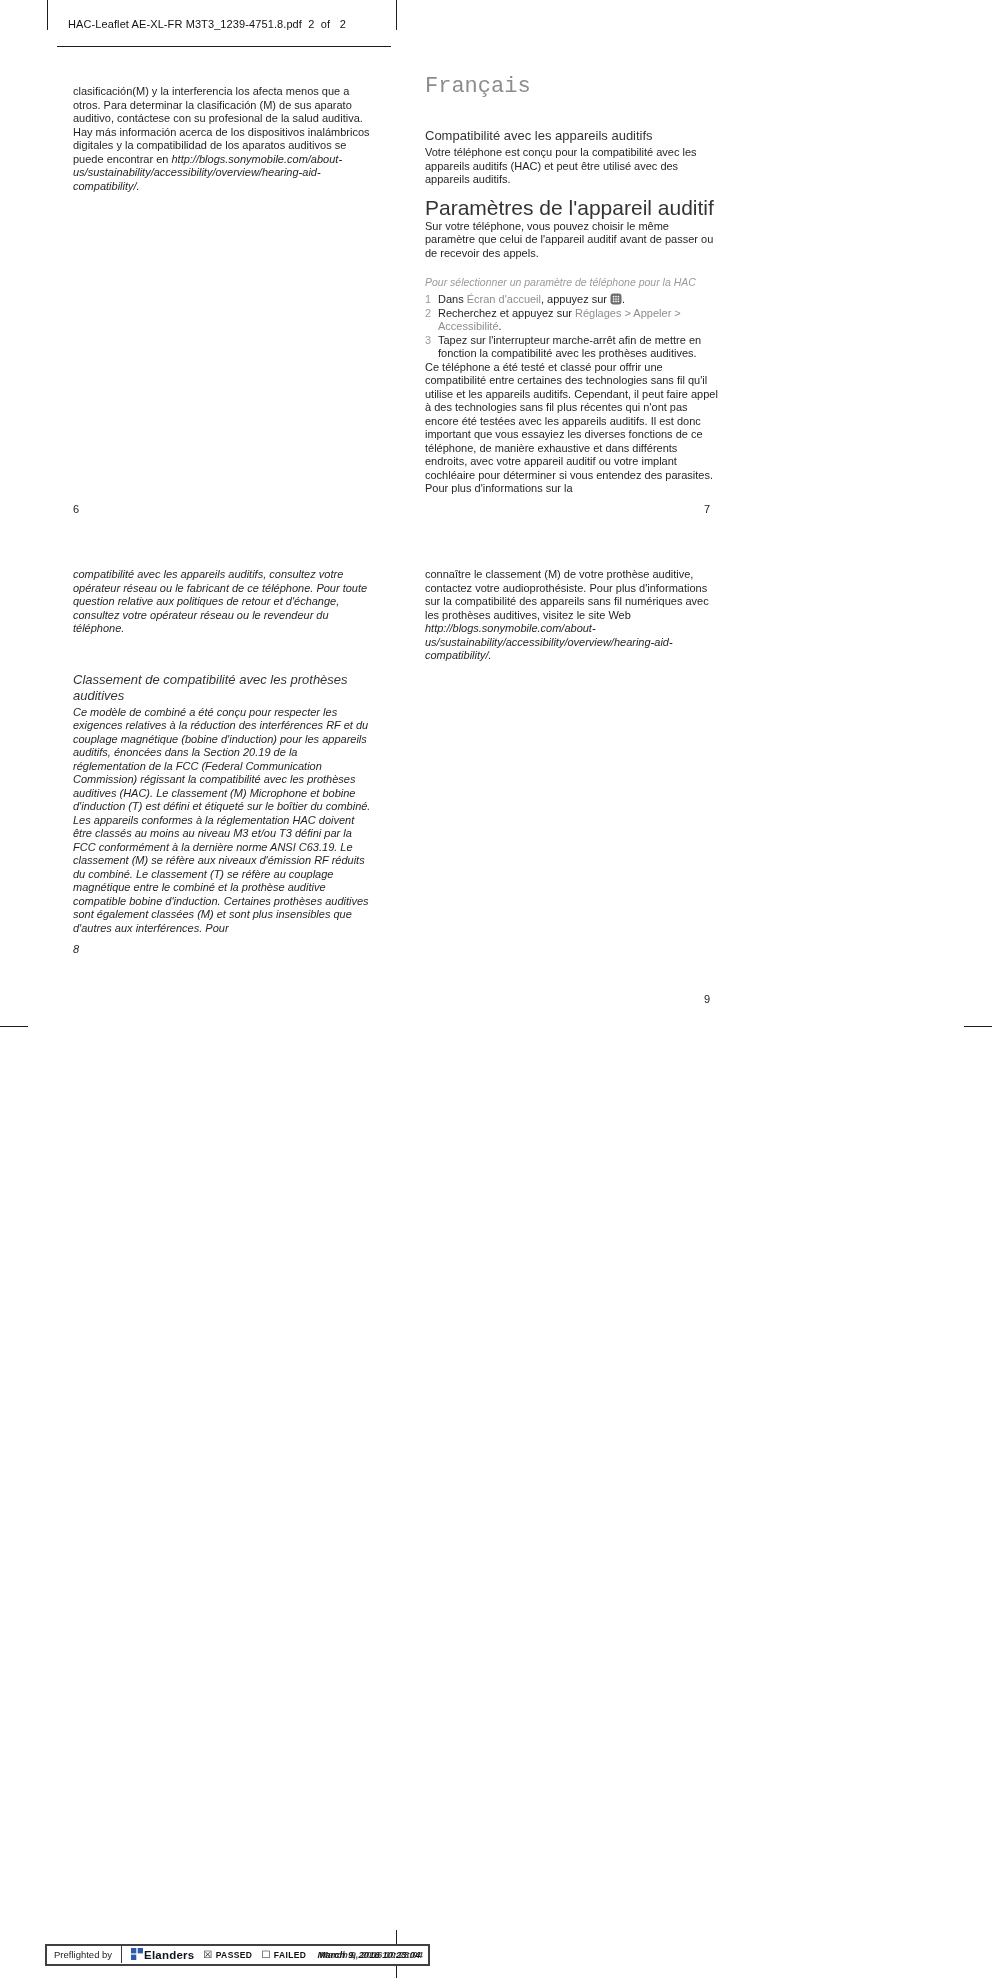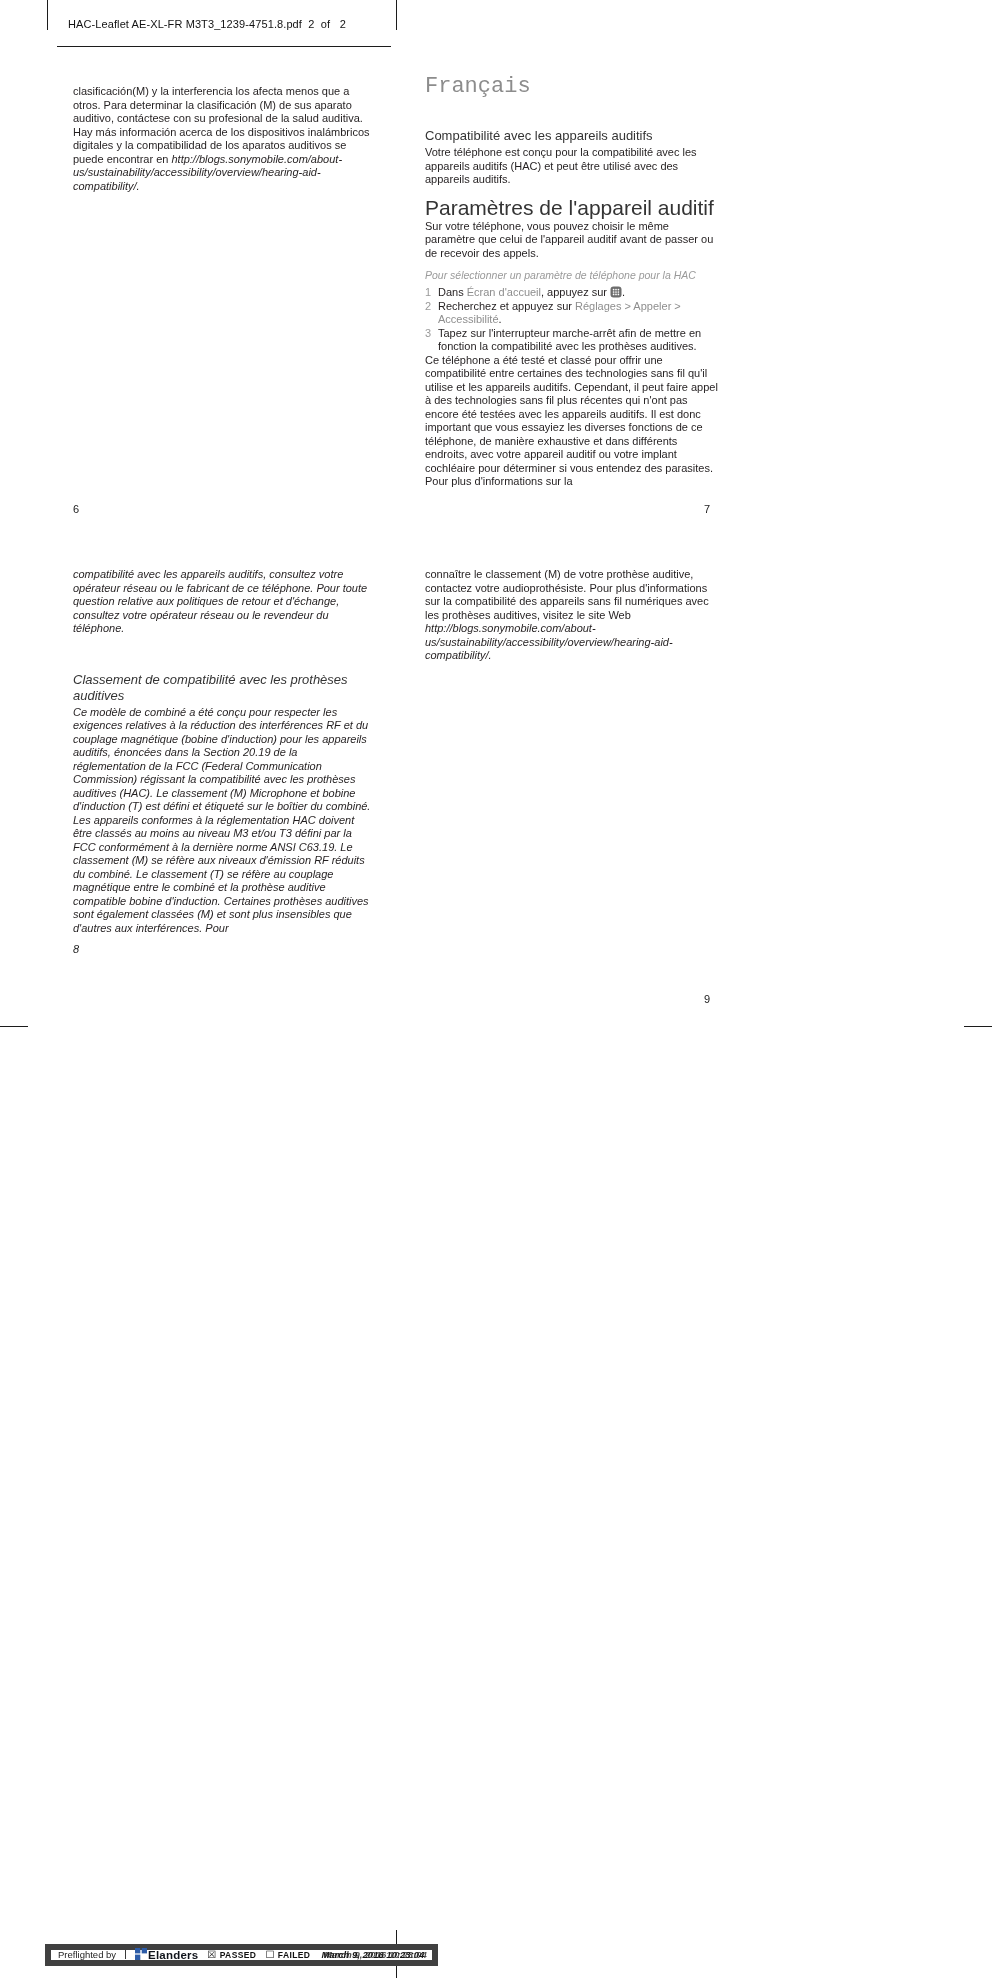--- a/index.html
+++ b/index.html
@@ -35,40 +35,40 @@
   #page8 { left:73px;  top:568px; width:300px;font-style:italic; }
   #page9 { left:425px; top:568px; width:296px; }
 
   .lang-title { font-size:22px; line-height:25px; font-weight:400; color:#8c8c8c; margin-bottom:29px;font-family:Liberation Mono, monospace; }
   .h3 { font-size:13px;  line-height:16px; font-weight:400; color:#343434; margin-bottom:2px; }
   .h2 { font-size:21px;  line-height:18px; font-weight:400; color:#343434; margin:12px 0 3px; }
   .gap-top { margin-top:36px; }
   .mt10 { margin-top:10px; }
   .para { margin:0; }
 
-  .proc-intro { font-style:italic; color:#9a9a9a; font-size:10.5px; line-height:13px; margin:9px 0 4px; }
+  .proc-intro { font-style:italic; color:#9a9a9a; font-size:10.5px; line-height:13px; margin:16px 0 4px; }
   .steps { list-style:none; }
   .step { display:flex; }
   .step-num { width:13px; flex:none; color:#9a9a9a; }
   .menu-path, .ui-label { color:#8e8e8e; }
   .url { font-style:italic; }
 
   .app-drawer svg { vertical-align:-2px; }
 
   .page-num { position:absolute; font-size:11px; color:#222; }
   #pn6 { left:73px;  top:503px; }
   #pn7 { left:704px; top:503px; }
   #pn9 { left:704px; top:993px; }
   .page-num-flow { margin-top:8px; font-size:11px; color:#222; }
 
   
   .footer {
     position:absolute; left:45px; top:1944px; height:22px;
     display:flex; align-items:center; gap:9px;
-    border:6px solid #404040; padding:0 8px 1px 7px;
+    border:2px solid #404040; padding:0 8px 1px 7px;
     background:#fff;
   }
   .preflight-label { font-size:9.5px; color:#1d1d1d; }
   .footer-sep { width:1px; align-self:stretch; background:#3a3a3a; }
   .brand { display:flex; align-items:center; }
   .brand-name { font-weight:700; font-size:11.5px; color:#10141c; letter-spacing:.2px; }
   .check-item { display:flex; align-items:center; gap:3px; font-size:8.5px; font-weight:700; color:#111; letter-spacing:.4px; }
   .check-glyph { font-size:10px; font-weight:400; line-height:1; }
   .footer-date {
     font-style:italic; font-weight:700; font-size:9.5px; color:#161616;

